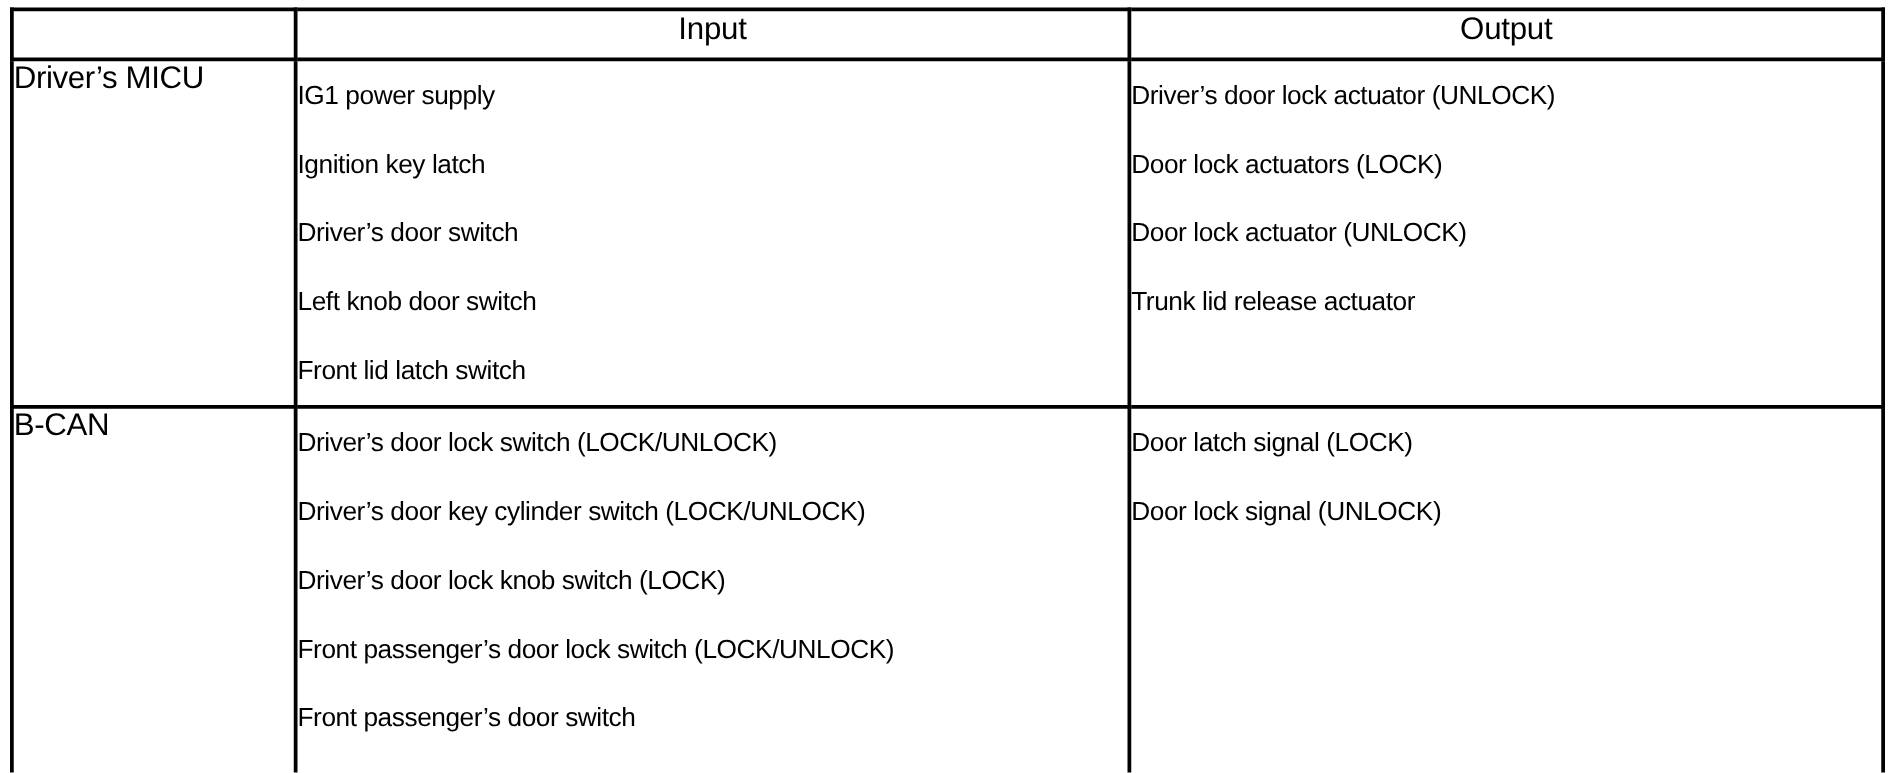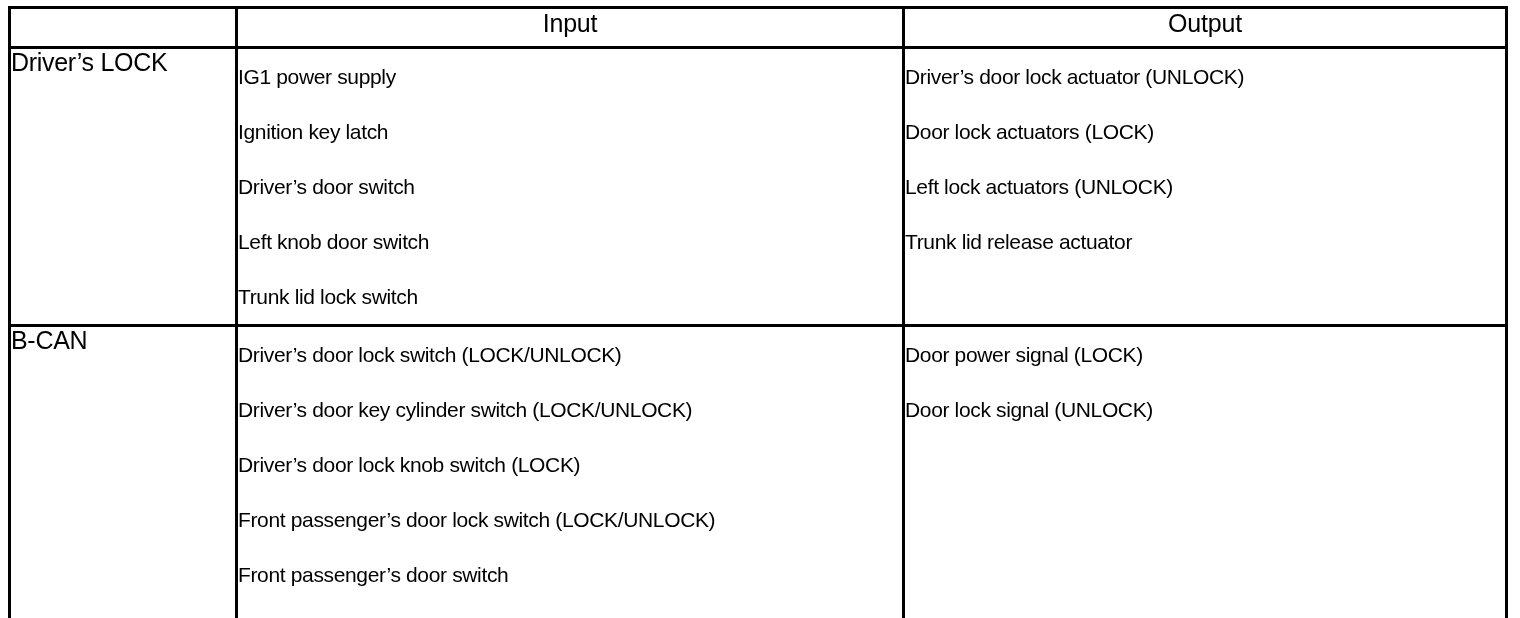--- a/index.html
+++ b/index.html
@@ -107,37 +107,37 @@
       <tr>
         <th class="hdr-cell hdr-blank"></th>
         <th class="hdr-cell">Input</th>
         <th class="hdr-cell">Output</th>
       </tr>
     </thead>
 
     <tbody>
 
       <tr class="row-micu">
-        <td class="unit-cell">Driver’s LOCK</td>
+        <td class="unit-cell">Driver’s MICU</td>
 
         <td class="list-cell">
           <ul class="item-list">
             <li>IG1 power supply</li>
             <li>Ignition key latch</li>
             <li>Driver’s door switch</li>
             <li>Left knob door switch</li>
-            <li>Trunk lid lock switch</li>
+            <li>Front lid latch switch</li>
           </ul>
         </td>
 
         <td class="list-cell">
           <ul class="item-list">
             <li>Driver’s door lock actuator (UNLOCK)</li>
             <li>Door lock actuators (LOCK)</li>
-            <li>Left lock actuators (UNLOCK)</li>
+            <li>Door lock actuator (UNLOCK)</li>
             <li>Trunk lid release actuator</li>
           </ul>
         </td>
       </tr>
 
       <tr class="row-bcan">
         <td class="unit-cell">B-CAN</td>
 
         <td class="list-cell">
           <ul class="item-list">
@@ -145,21 +145,21 @@
             <li>Driver’s door key cylinder switch (LOCK/UNLOCK)</li>
             <li>Driver’s door lock knob switch (LOCK)</li>
             <li>Front passenger’s door lock switch (LOCK/UNLOCK)</li>
             <li>Front passenger’s door switch</li>
             <li>Right rear door switch</li>
           </ul>
         </td>
 
         <td class="list-cell">
           <ul class="item-list">
-            <li>Door power signal (LOCK)</li>
+            <li>Door latch signal (LOCK)</li>
             <li>Door lock signal (UNLOCK)</li>
           </ul>
         </td>
       </tr>
 
     </tbody>
   </table>
 
 </div>
 

